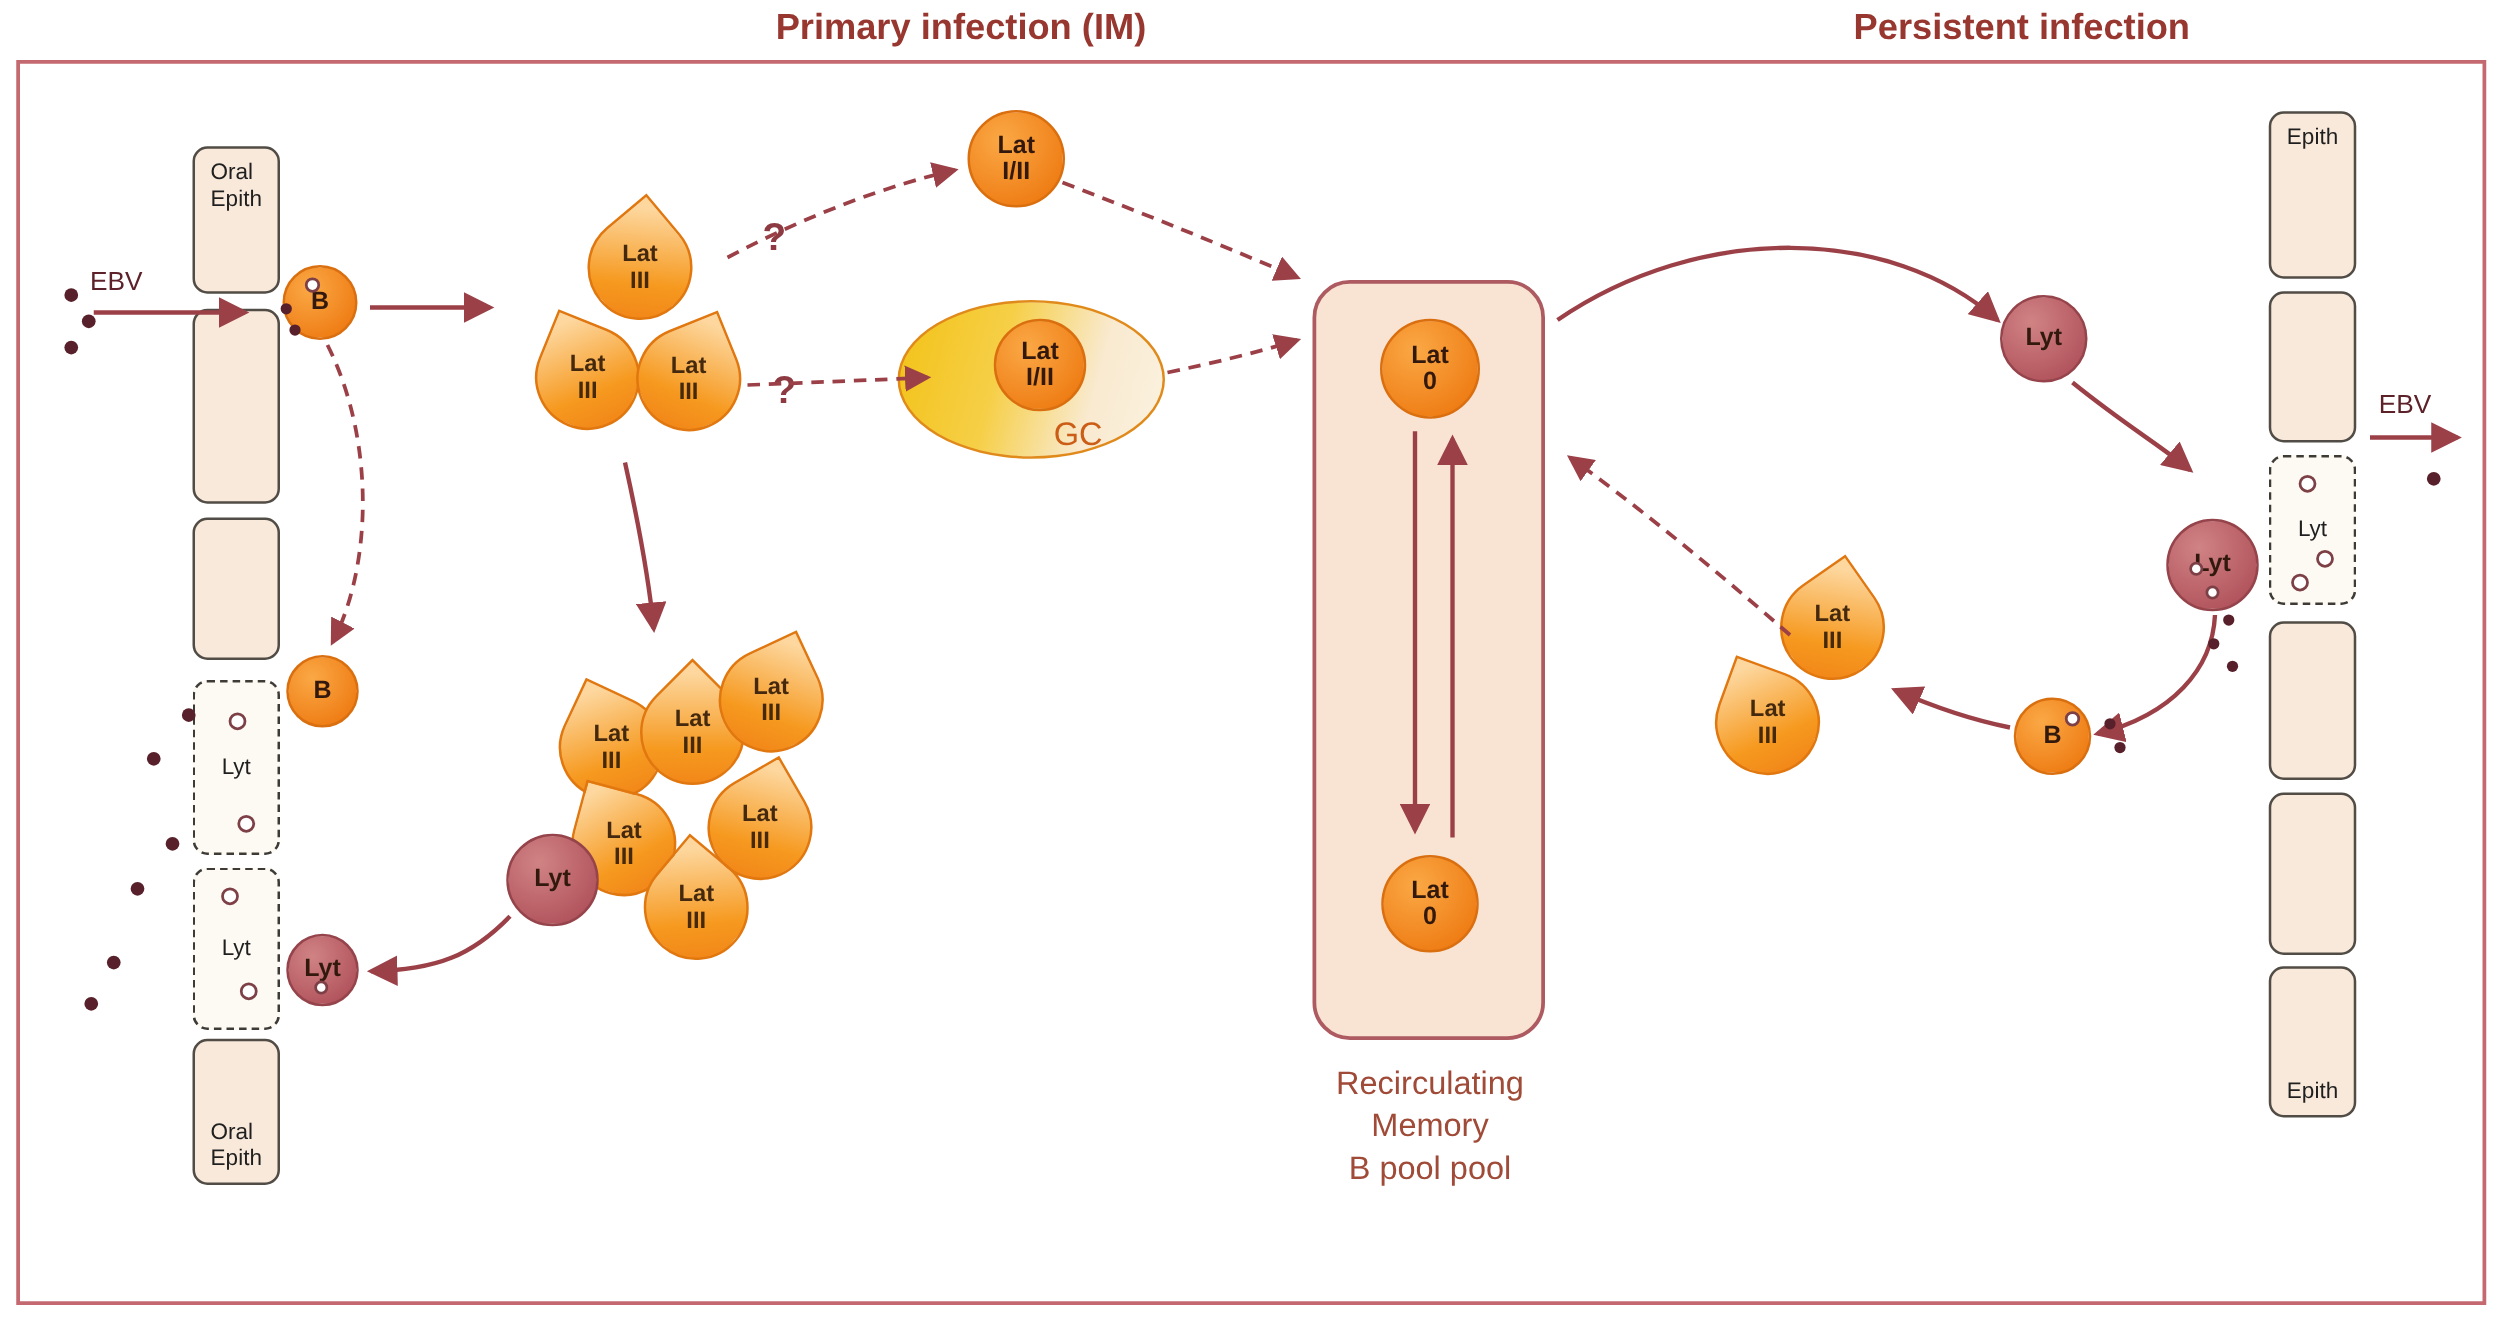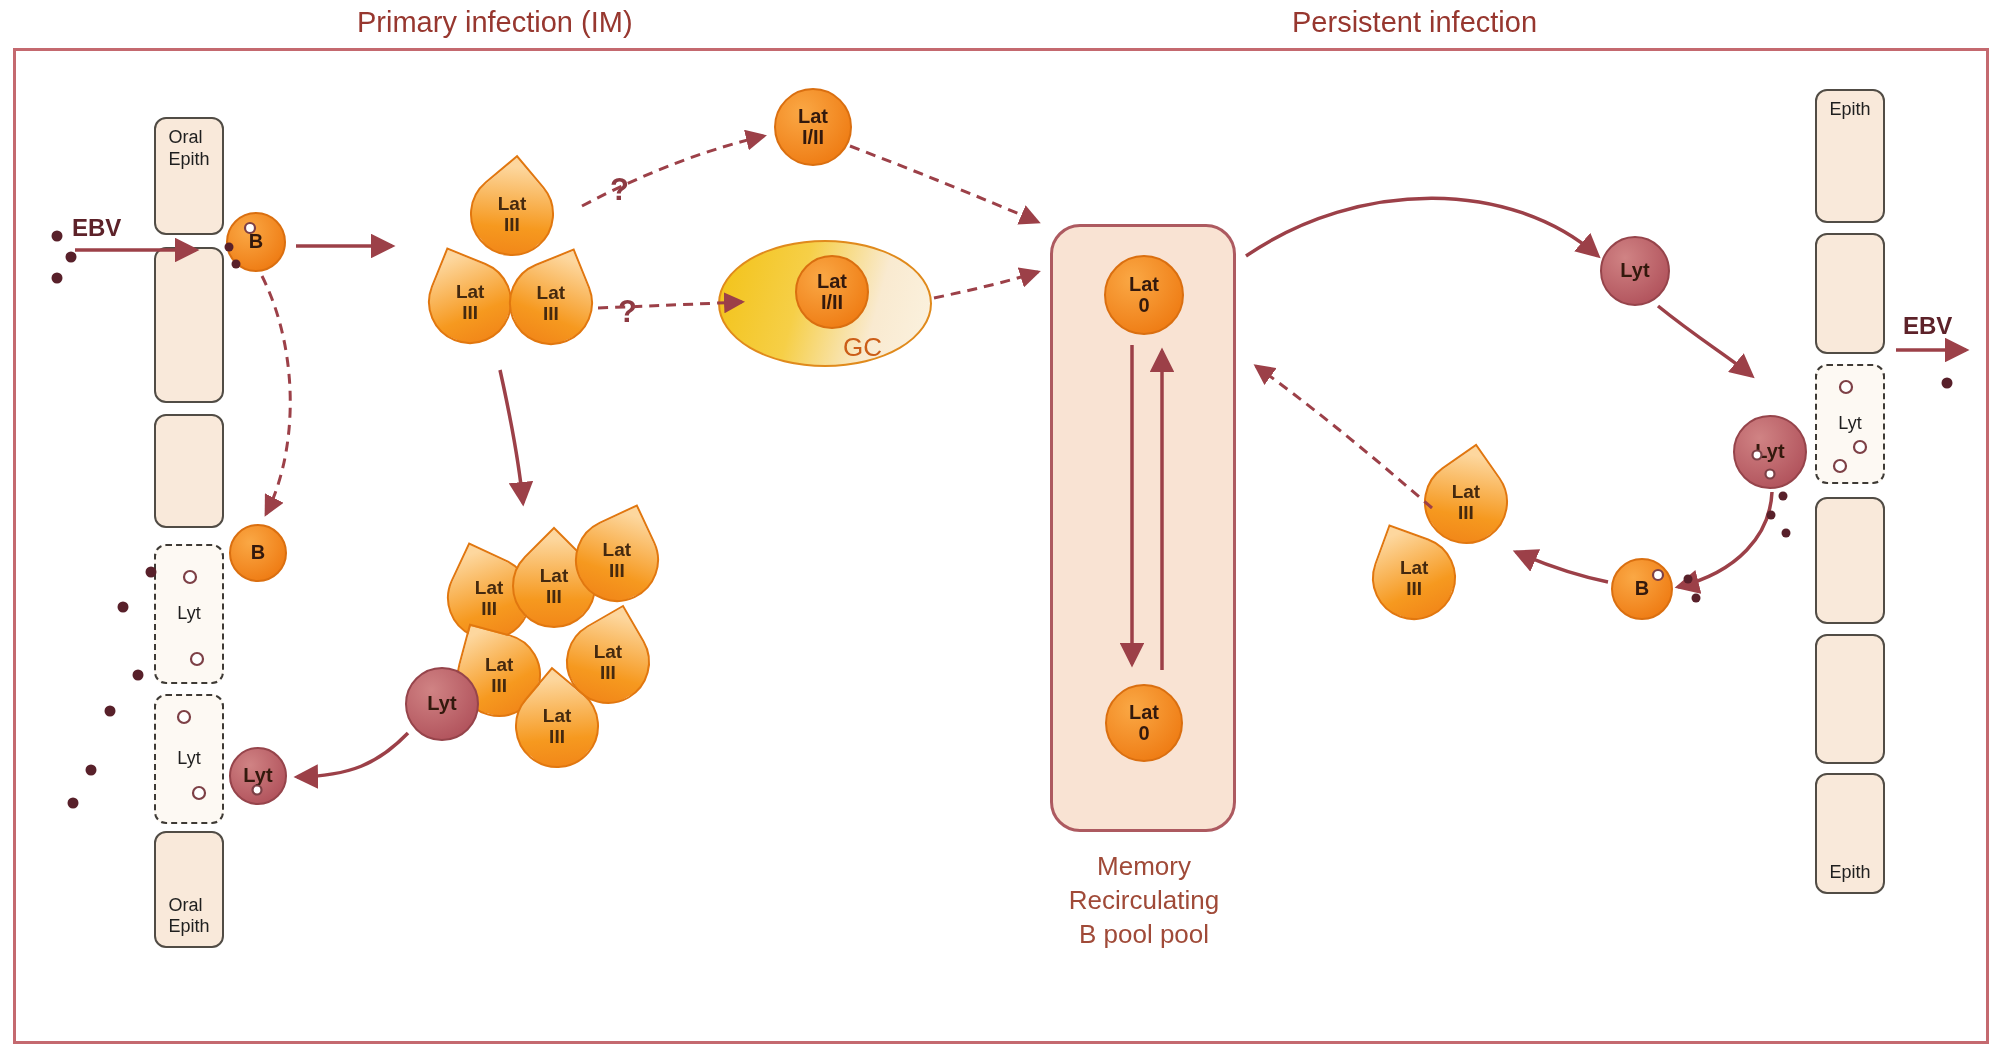--- a/index.html
+++ b/index.html
@@ -1,36 +1,36 @@
 <!DOCTYPE html>
 <html><head>
 <meta charset="utf-8">
 <style>
   html,body{margin:0;padding:0;background:#ffffff;}
   .canvas{position:relative;width:2008px;height:1060px;background:#ffffff;font-family:"Liberation Sans",sans-serif;overflow:hidden;}
   .frame{position:absolute;left:13px;top:48px;width:1976px;height:996px;border:3px solid #c4696f;box-sizing:border-box;}
-  .fig-title{position:absolute;top:6px;font-size:29px;font-weight:400;color:#97372f;text-align:left;}
+  .fig-title{position:absolute;top:6px;font-size:29px;font-weight:700;color:#97372f;text-align:right;}
   .ecell{position:absolute;width:70px;background:#f9e9da;border:2.5px solid #514c45;border-radius:12px;box-sizing:border-box;display:flex;align-items:center;justify-content:center;}
   .ecell.dashed{background:#fdf9f3;border:2.6px dashed #3e3a35;}
   .ecell.lt{align-items:flex-start;padding-top:8px;}
   .ecell.lb{align-items:flex-end;padding-bottom:8px;}
   .ecell-label{font-size:18px;color:#1f1f1f;text-align:left;line-height:1.2;}
   .memory-box{position:absolute;left:1050px;top:224px;width:186px;height:608px;background:#f9e3d3;border:3px solid #ad5a60;border-radius:30px;box-sizing:border-box;}
   .pool-label{position:absolute;left:993px;top:850px;width:302px;text-align:center;font-size:26px;color:#a04a38;line-height:1.3;}
   .gc-ellipse{position:absolute;left:718px;top:240px;width:214px;height:127px;border-radius:50%;border:2.5px solid #e08a1c;background:linear-gradient(105deg,#f3c41d 5%,#f6cf47 38%,#f9ead0 72%,#fbf2e0);box-sizing:border-box;}
   .gc-label{position:absolute;left:812px;top:332px;width:70px;text-align:right;font-size:26px;color:#cb5d17;}
   .teardrop{position:absolute;width:84px;height:84px;border-radius:0 50% 50% 50%;transform:rotate(var(--r,45deg));background:linear-gradient(135deg,#fdd79e 8%,#f6991f 62%,#ef7d15);border:2px solid #e1770f;box-sizing:border-box;display:flex;align-items:center;justify-content:center;}
   .td-label{transform:rotate(calc(-1 * var(--r,45deg)));text-align:center;font-size:19px;font-weight:600;color:#44290f;line-height:1.12;}
   .circle{position:absolute;border-radius:50%;display:flex;flex-direction:column;align-items:center;justify-content:center;box-sizing:border-box;text-align:center;}
   .circle.orange{background:radial-gradient(circle at 35% 30%,#faa845,#ef7d15 78%);border:2px solid #da6f10;}
   .circle.rose{background:radial-gradient(circle at 35% 30%,#d08384,#b2545d 78%);border:2px solid #96444b;}
   .clabel{font-size:20px;font-weight:700;color:#33190d;line-height:1.06;}
   .clabel.two{font-weight:600;}
   .qmark{position:absolute;font-size:31px;font-weight:700;color:#8d3a42;}
-  .ebv-label{position:absolute;font-size:24px;font-weight:700;color:#5d2229;}
+  .ebv-label{position:absolute;font-size:21px;font-weight:400;color:#5d2229;}
   .overlay{position:absolute;left:0;top:0;pointer-events:none;}
 </style>
 </head>
 <body>
 
 <div class="canvas">
 
   <div class="frame"></div>
 
   <div class="fig-title" style="left:357px;width:560px">Primary infection (IM)</div>
@@ -65,22 +65,22 @@
     <div class="ecell-label">Lyt</div>
   </div>
   <div class="ecell" style="left:1815px;top:497px;height:127px"></div>
   <div class="ecell" style="left:1815px;top:634px;height:130px"></div>
   <div class="ecell lb" style="left:1815px;top:773px;height:121px">
     <div class="ecell-label">Epith</div>
   </div>
 
   <div class="memory-box"></div>
   <div class="pool-label">
+    <div>Recirculating</div>
     <div>Memory</div>
-    <div>Recirculating</div>
     <div>B pool pool</div>
   </div>
 
   <div class="gc-ellipse"></div>
   <div class="gc-label">GC</div>
 
   <div class="teardrop" style="left:470px;top:172px;--r:50deg">
     <div class="td-label">
         <div>Lat</div>
         <div>III</div>

